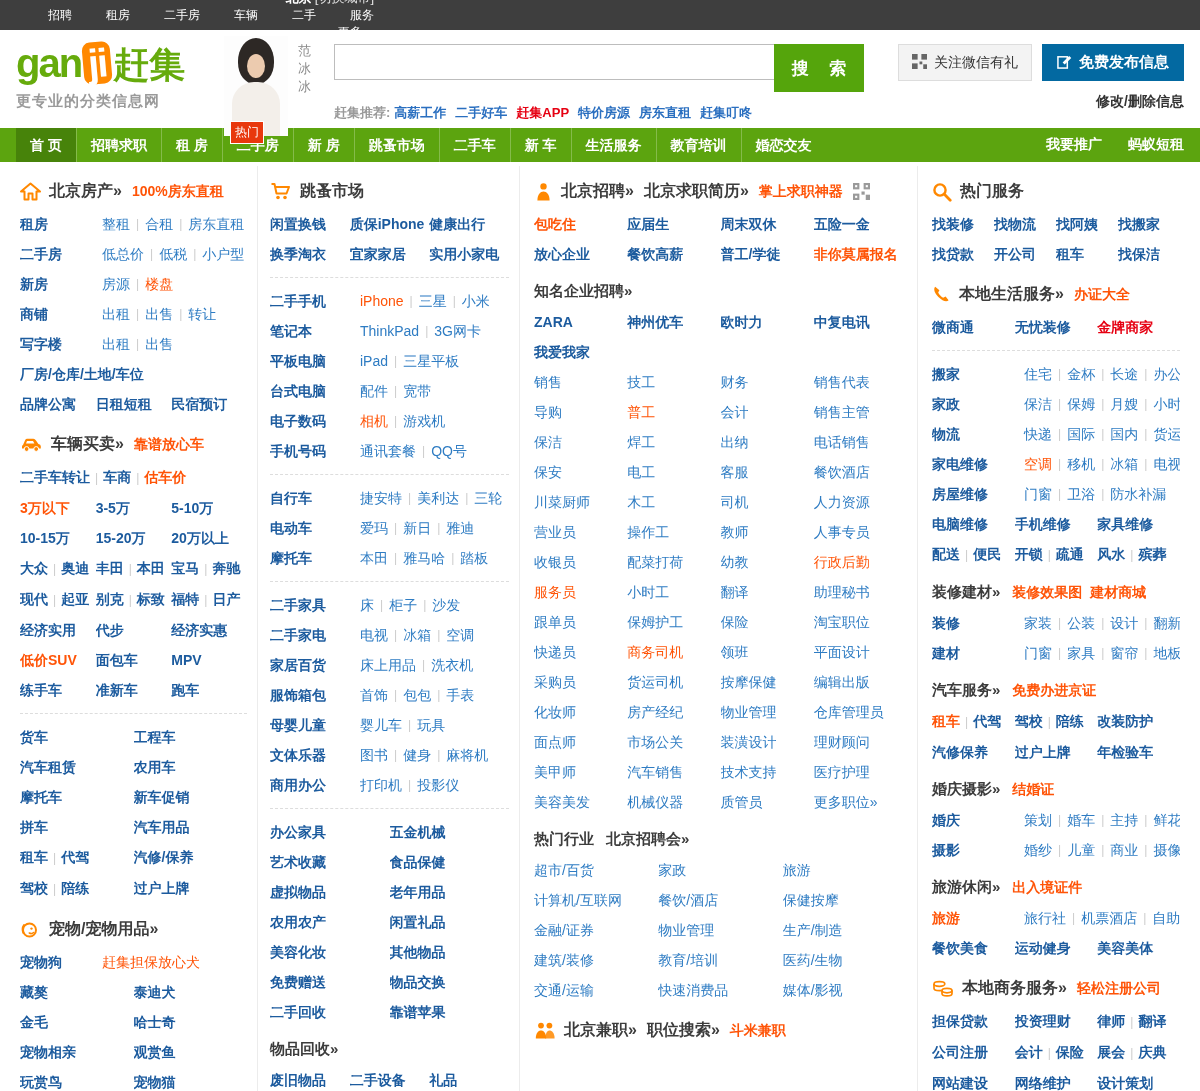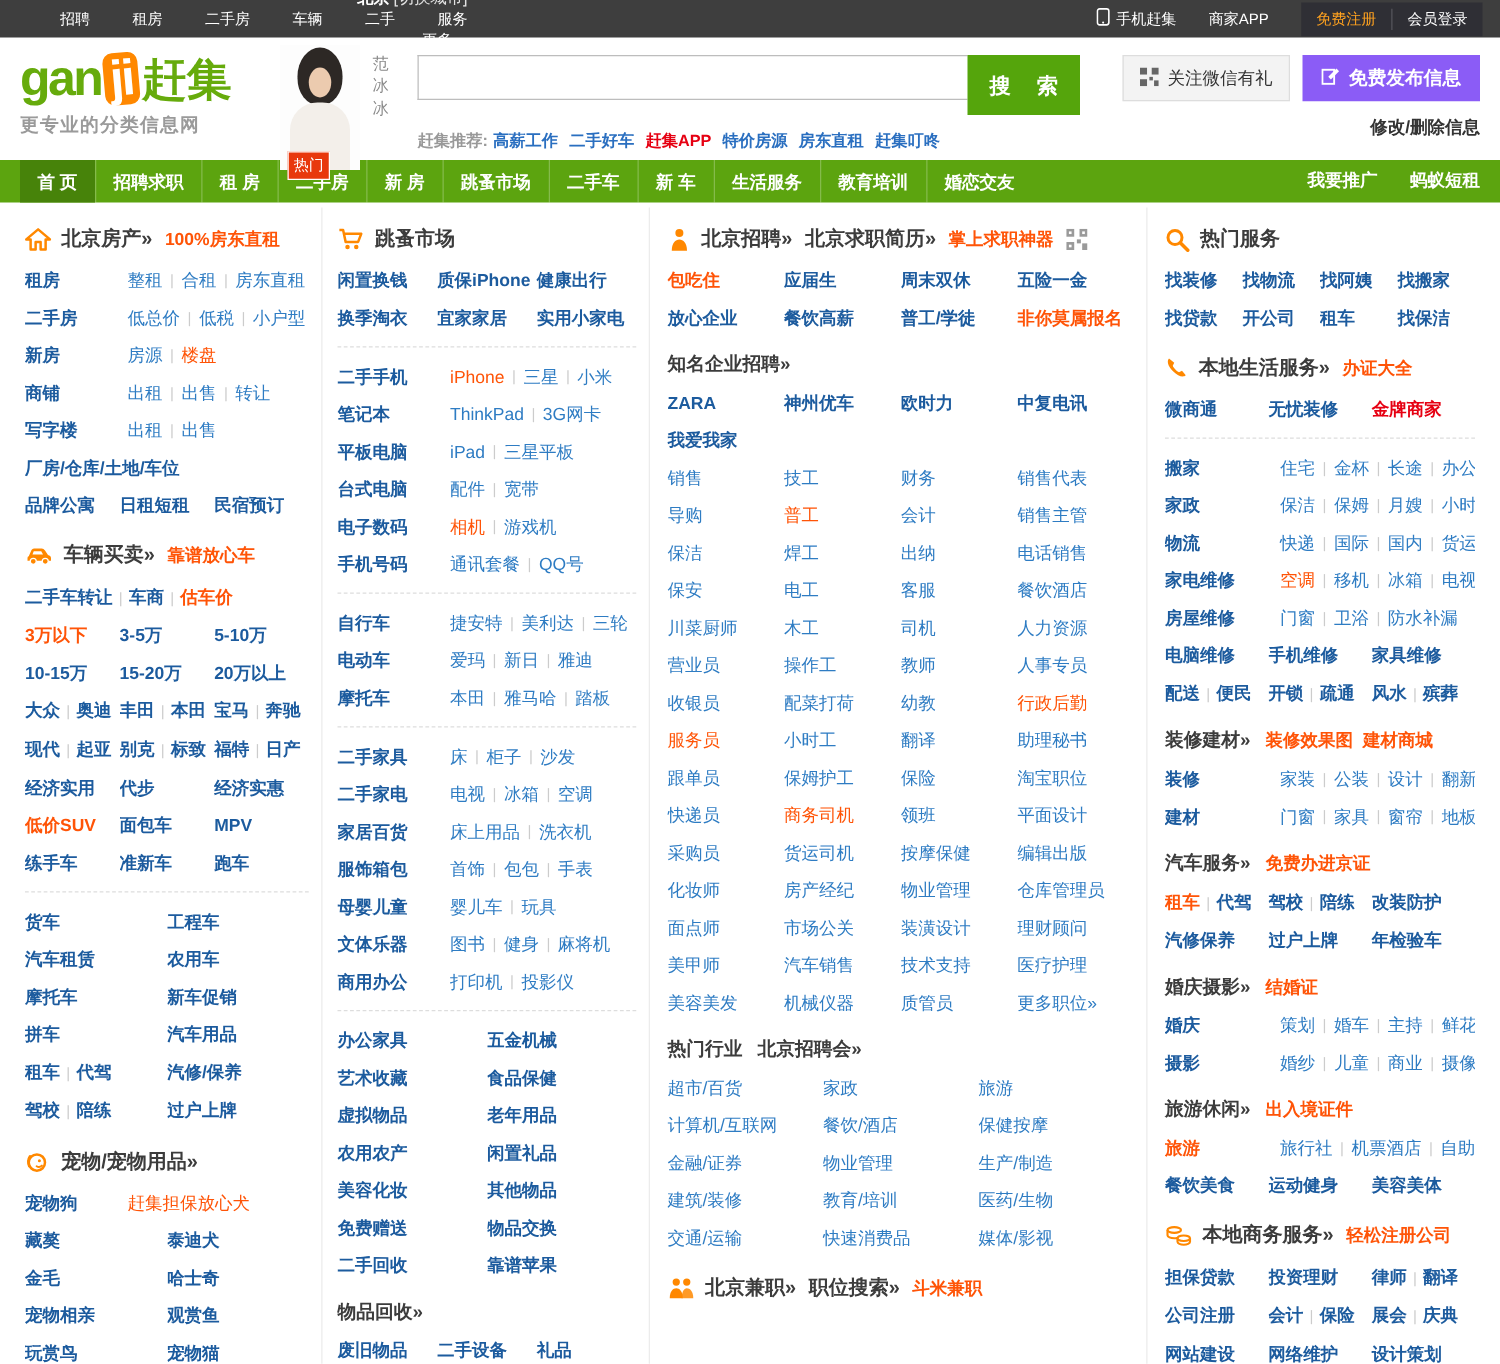--- a/index.html
+++ b/index.html
@@ -50,21 +50,21 @@
   .search-btn{width:90px;height:48px;background:#55a50c;border:none;color:#fff;
             font-size:17px;font-weight:bold;letter-spacing:8px;padding-left:8px;cursor:pointer;}
   .rec-row{margin-top:12px;font-size:13px;white-space:nowrap;}
   .rec-label{color:#999;margin-right:4px;font-weight:bold;}
   .rec-link{color:#2a6fc0;font-weight:bold;margin-right:9px;}
   .rec-link.r{color:#e60012;}
   .header-right{position:absolute;right:16px;top:14px;}
   .hr-row1{display:flex;gap:10px;align-items:stretch;}
   .wechat-box{background:#f3f3f3;border:1px solid #ddd;padding:8px 13px;font-size:14px;
             color:#333;display:flex;align-items:center;gap:7px;}
-  .post-btn{background:#8b5cf6;color:#fff;font-size:15px;font-weight:bold;border:none;
+  .post-btn{background:#0369a1;color:#fff;font-size:15px;font-weight:bold;border:none;
             padding:9px 15px;display:flex;align-items:center;gap:7px;cursor:pointer;}
   .modify{margin-top:12px;text-align:right;font-size:14px;font-weight:bold;color:#333;display:block;}
 
   
   .nav{height:34px;background:#5ca40f;display:flex;align-items:center;font-size:14px;
        padding-left:16px;}
   .nav-item{color:#fff;font-weight:bold;line-height:34px;padding:0 14px;white-space:nowrap;}
   .nav-item.active{background:#47830a;}
   .nav-item + .nav-item{border-left:1px solid rgba(255,255,255,.25);}
   .nav-right{margin-left:auto;display:flex;gap:26px;margin-right:16px;}
@@ -113,36 +113,20 @@
   .divider{border-top:1px dashed #ddd;margin:8px 0;}
 </style>
 </head>
 <body>
 
 <div class="topbar">
   <div class="tb-left">
     <a class="tb-city"><b>北京</b><span class="sw">[切换城市]</span></a>
     <span id="tb-links"><a class="tb-link">招聘</a><a class="tb-link">租房</a><a class="tb-link">二手房</a><a class="tb-link">车辆</a><a class="tb-link">二手</a><a class="tb-link">服务</a></span>
     <a class="tb-more"><span>更多</span> <span class="car">▼</span></a>
-  </div>
-  <div class="tb-right">
-    <a class="tb-mob">
-        <span class="mic"><svg width="11" height="15" viewBox="0 0 12 16">
-            <rect x="1" y="1" width="10" height="14" rx="2" fill="none" stroke="#fff" stroke-width="1.4"></rect>
-            <circle cx="6" cy="13" r="0.9" fill="#fff"></circle>
-          </svg></span>
-        <span>手机赶集</span>
-      </a>
-    <a class="tb-app">
-        <span>商家APP</span>
-      </a>
-    <span class="tb-auth">
-      <a class="tb-reg">免费注册</a>
-      <a class="tb-log">会员登录</a>
-    </span>
   </div>
 </div>
 
 <div class="header">
   <div class="logo-wrap">
     <a class="logo"><span>gan</span><span class="ji">ji</span><span class="cn">赶集</span></a>
     <div class="tagline">更专业的分类信息网</div>
   </div>
   <div class="celeb">
     <span class="ph"></span>

